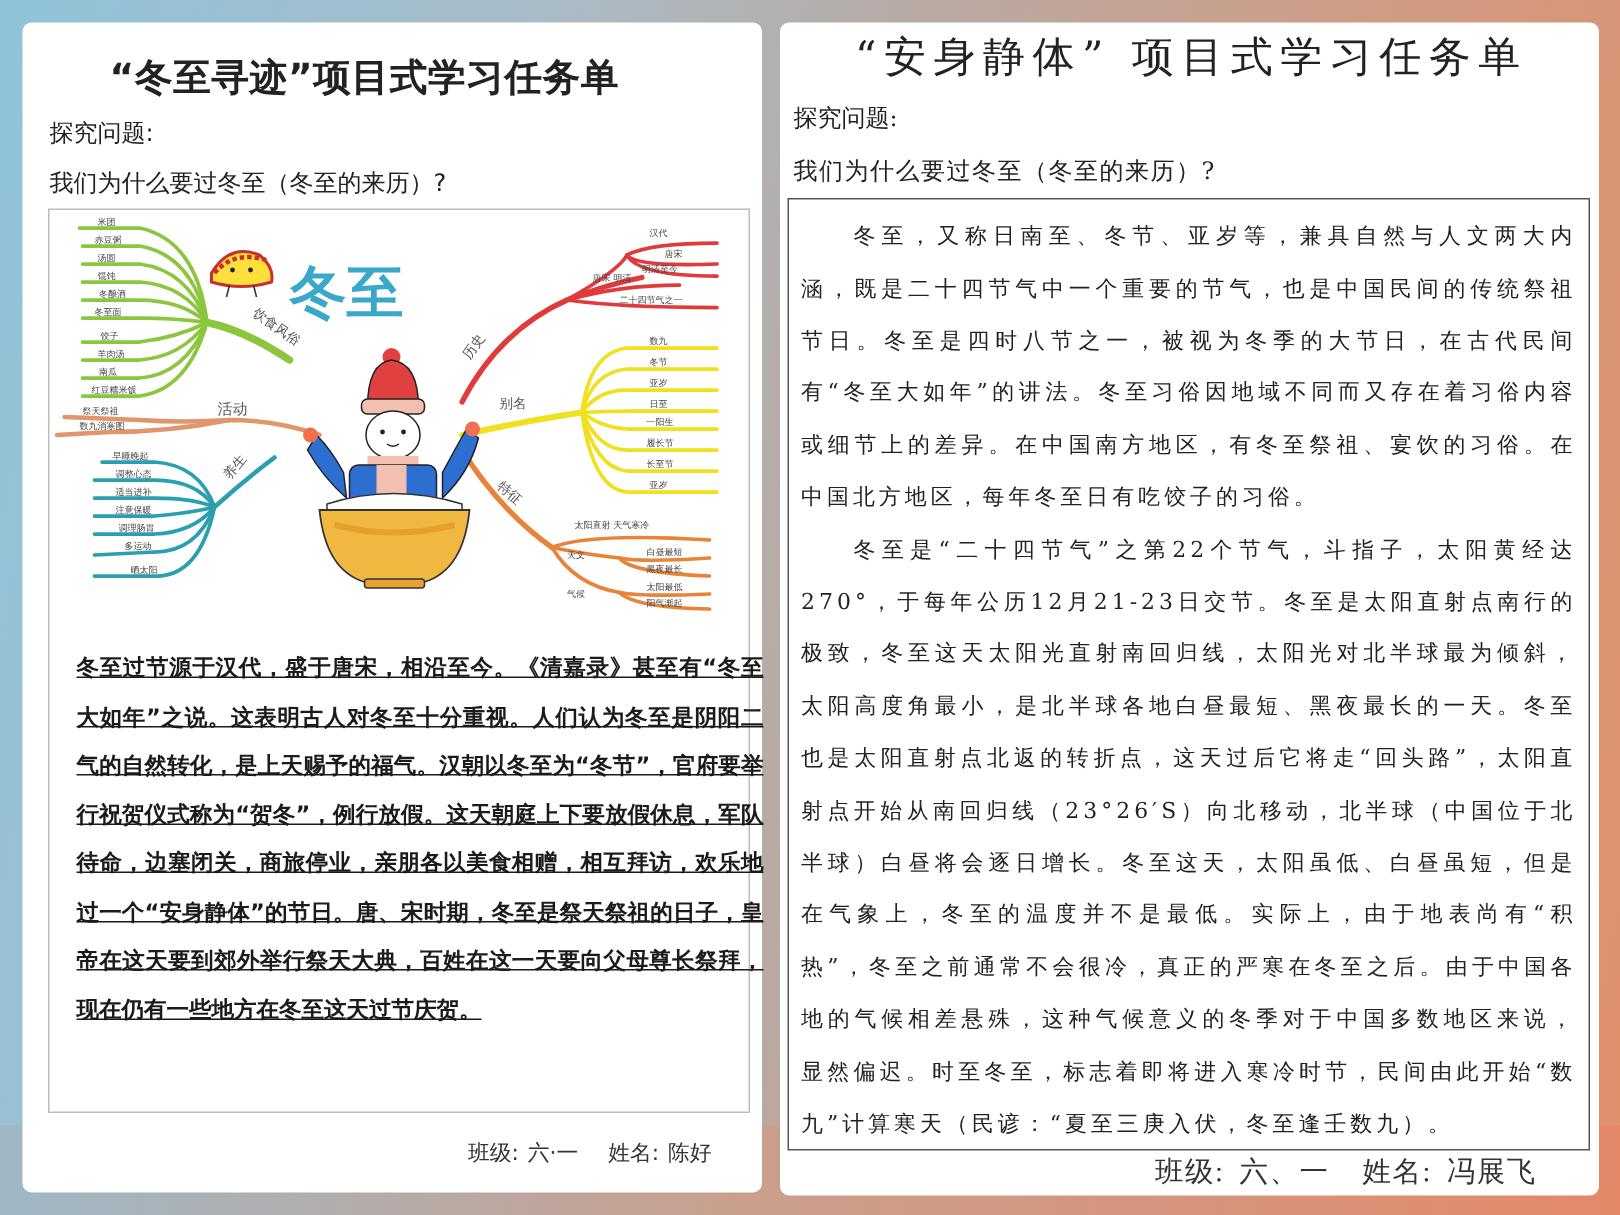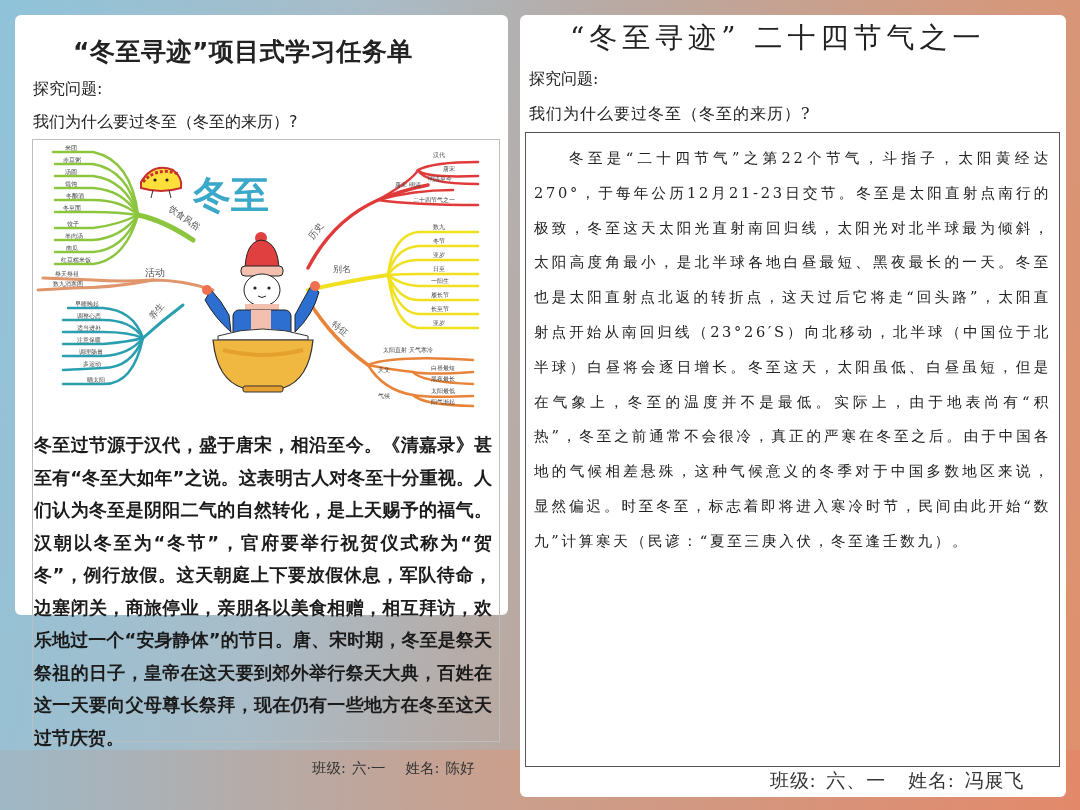--- a/index.html
+++ b/index.html
@@ -11,33 +11,34 @@
     color: #1e1e1e;
   }
   body::after {
     content: ""; position: absolute; left: 0; right: 0; bottom: 0; height: 60px;
     background: linear-gradient(90deg, #9fb8c6 0%, #c9a08e 45%, #e3896a 100%);
     z-index: 0;
   }
   .card {
     position: absolute; background: #ffffff; border-radius: 6px; z-index: 1;
   }
-  #card-left { left: 15px; top: 15px; width: 493px; height: 600px; }
+  #card-left { left: 15px; top: 15px; width: 493px; height: 780px; }
   #card-right { left: 520px; top: 15px; width: 546px; height: 782px; }
 
   
   .l-title { position: absolute; left: 58px; top: 20px; font-size: 25px; font-weight: bold; letter-spacing: 0.5px; color: #222; }
   .l-label { position: absolute; left: 18px; top: 64px; font-size: 16px; color: #222; }
   .l-question { position: absolute; left: 18px; top: 97px; font-size: 16px; color: #222; }
   .l-box { position: absolute; left: 17px; top: 124px; width: 468px; height: 603px; border: 1.5px solid #bdbdbd; }
   .mindmap { position: absolute; left: 0; top: 0; width: 465px; height: 282px; }
   .l-body {
-    position: absolute; left: 1px; top: 289px; width: 458px;
-    font-size: 18px; line-height: 32.5px; color: #1b1b1b; font-weight: bold;
+    position: absolute; left: 18px; top: 289px; width: 458px;
+    font-size: 15px; line-height: 32.5px; color: #1b1b1b; font-weight: bold;
     text-align: justify;
+    text-decoration: underline;
   }
   .l-footer { position: absolute; left: 297px; top: 744px; font-size: 14.5px; color: #333; }
   .l-footer span { margin-right: 6px; }
 
   
   .r-title {
     position: absolute; left: 50px; top: 4px; font-size: 28px; letter-spacing: 5px; color: #222;
     font-family: "DejaVu Serif", "Liberation Serif", serif;
   }
   .r-label { position: absolute; left: 9px; top: 54px; font-size: 16px; color: #222; font-family: "DejaVu Serif", serif; }
@@ -218,24 +219,25 @@
 
     <div class="l-body">冬至过节源于汉代，盛于唐宋，相沿至今。《清嘉录》甚至有“冬至大如年”之说。这表明古人对冬至十分重视。人们认为冬至是阴阳二气的自然转化，是上天赐予的福气。汉朝以冬至为“冬节”，官府要举行祝贺仪式称为“贺冬”，例行放假。这天朝庭上下要放假休息，军队待命，边塞闭关，商旅停业，亲朋各以美食相赠，相互拜访，欢乐地过一个“安身静体”的节日。唐、宋时期，冬至是祭天祭祖的日子，皇帝在这天要到郊外举行祭天大典，百姓在这一天要向父母尊长祭拜，现在仍有一些地方在冬至这天过节庆贺。</div>
   </div>
 
   <div class="l-footer">
     <span>班级:</span><span style="margin-right:20px">六·一</span><span>姓名:</span><span>陈好</span>
   </div>
 </div>
 
 <div class="card" id="card-right">
-  <div class="r-title">“冬至寻迹” 二十四节气之一</div>
+  <div class="r-title">“安身静体” 项目式学习任务单</div>
   <div class="r-label">探究问题:</div>
   <div class="r-question">我们为什么要过冬至（冬至的来历）?</div>
 
   <div class="r-box">
+    <p class="r-para indent">冬至，又称日南至、冬节、亚岁等，兼具自然与人文两大内涵，既是二十四节气中一个重要的节气，也是中国民间的传统祭祖节日。冬至是四时八节之一，被视为冬季的大节日，在古代民间有“冬至大如年”的讲法。冬至习俗因地域不同而又存在着习俗内容或细节上的差异。在中国南方地区，有冬至祭祖、宴饮的习俗。在中国北方地区，每年冬至日有吃饺子的习俗。</p>
     <p class="r-para indent">冬至是“二十四节气”之第22个节气，斗指子，太阳黄经达270°，于每年公历12月21-23日交节。冬至是太阳直射点南行的极致，冬至这天太阳光直射南回归线，太阳光对北半球最为倾斜，太阳高度角最小，是北半球各地白昼最短、黑夜最长的一天。冬至也是太阳直射点北返的转折点，这天过后它将走“回头路”，太阳直射点开始从南回归线（23°26′S）向北移动，北半球（中国位于北半球）白昼将会逐日增长。冬至这天，太阳虽低、白昼虽短，但是在气象上，冬至的温度并不是最低。实际上，由于地表尚有“积热”，冬至之前通常不会很冷，真正的严寒在冬至之后。由于中国各地的气候相差悬殊，这种气候意义的冬季对于中国多数地区来说，显然偏迟。时至冬至，标志着即将进入寒冷时节，民间由此开始“数九”计算寒天（民谚：“夏至三庚入伏，冬至逢壬数九）。</p>
   </div>
 
   <div class="r-footer">
     <span>班级:</span><span style="margin-right:22px">六、一</span><span>姓名:</span><span>冯展飞</span>
   </div>
 </div>
 
 </body></html>

